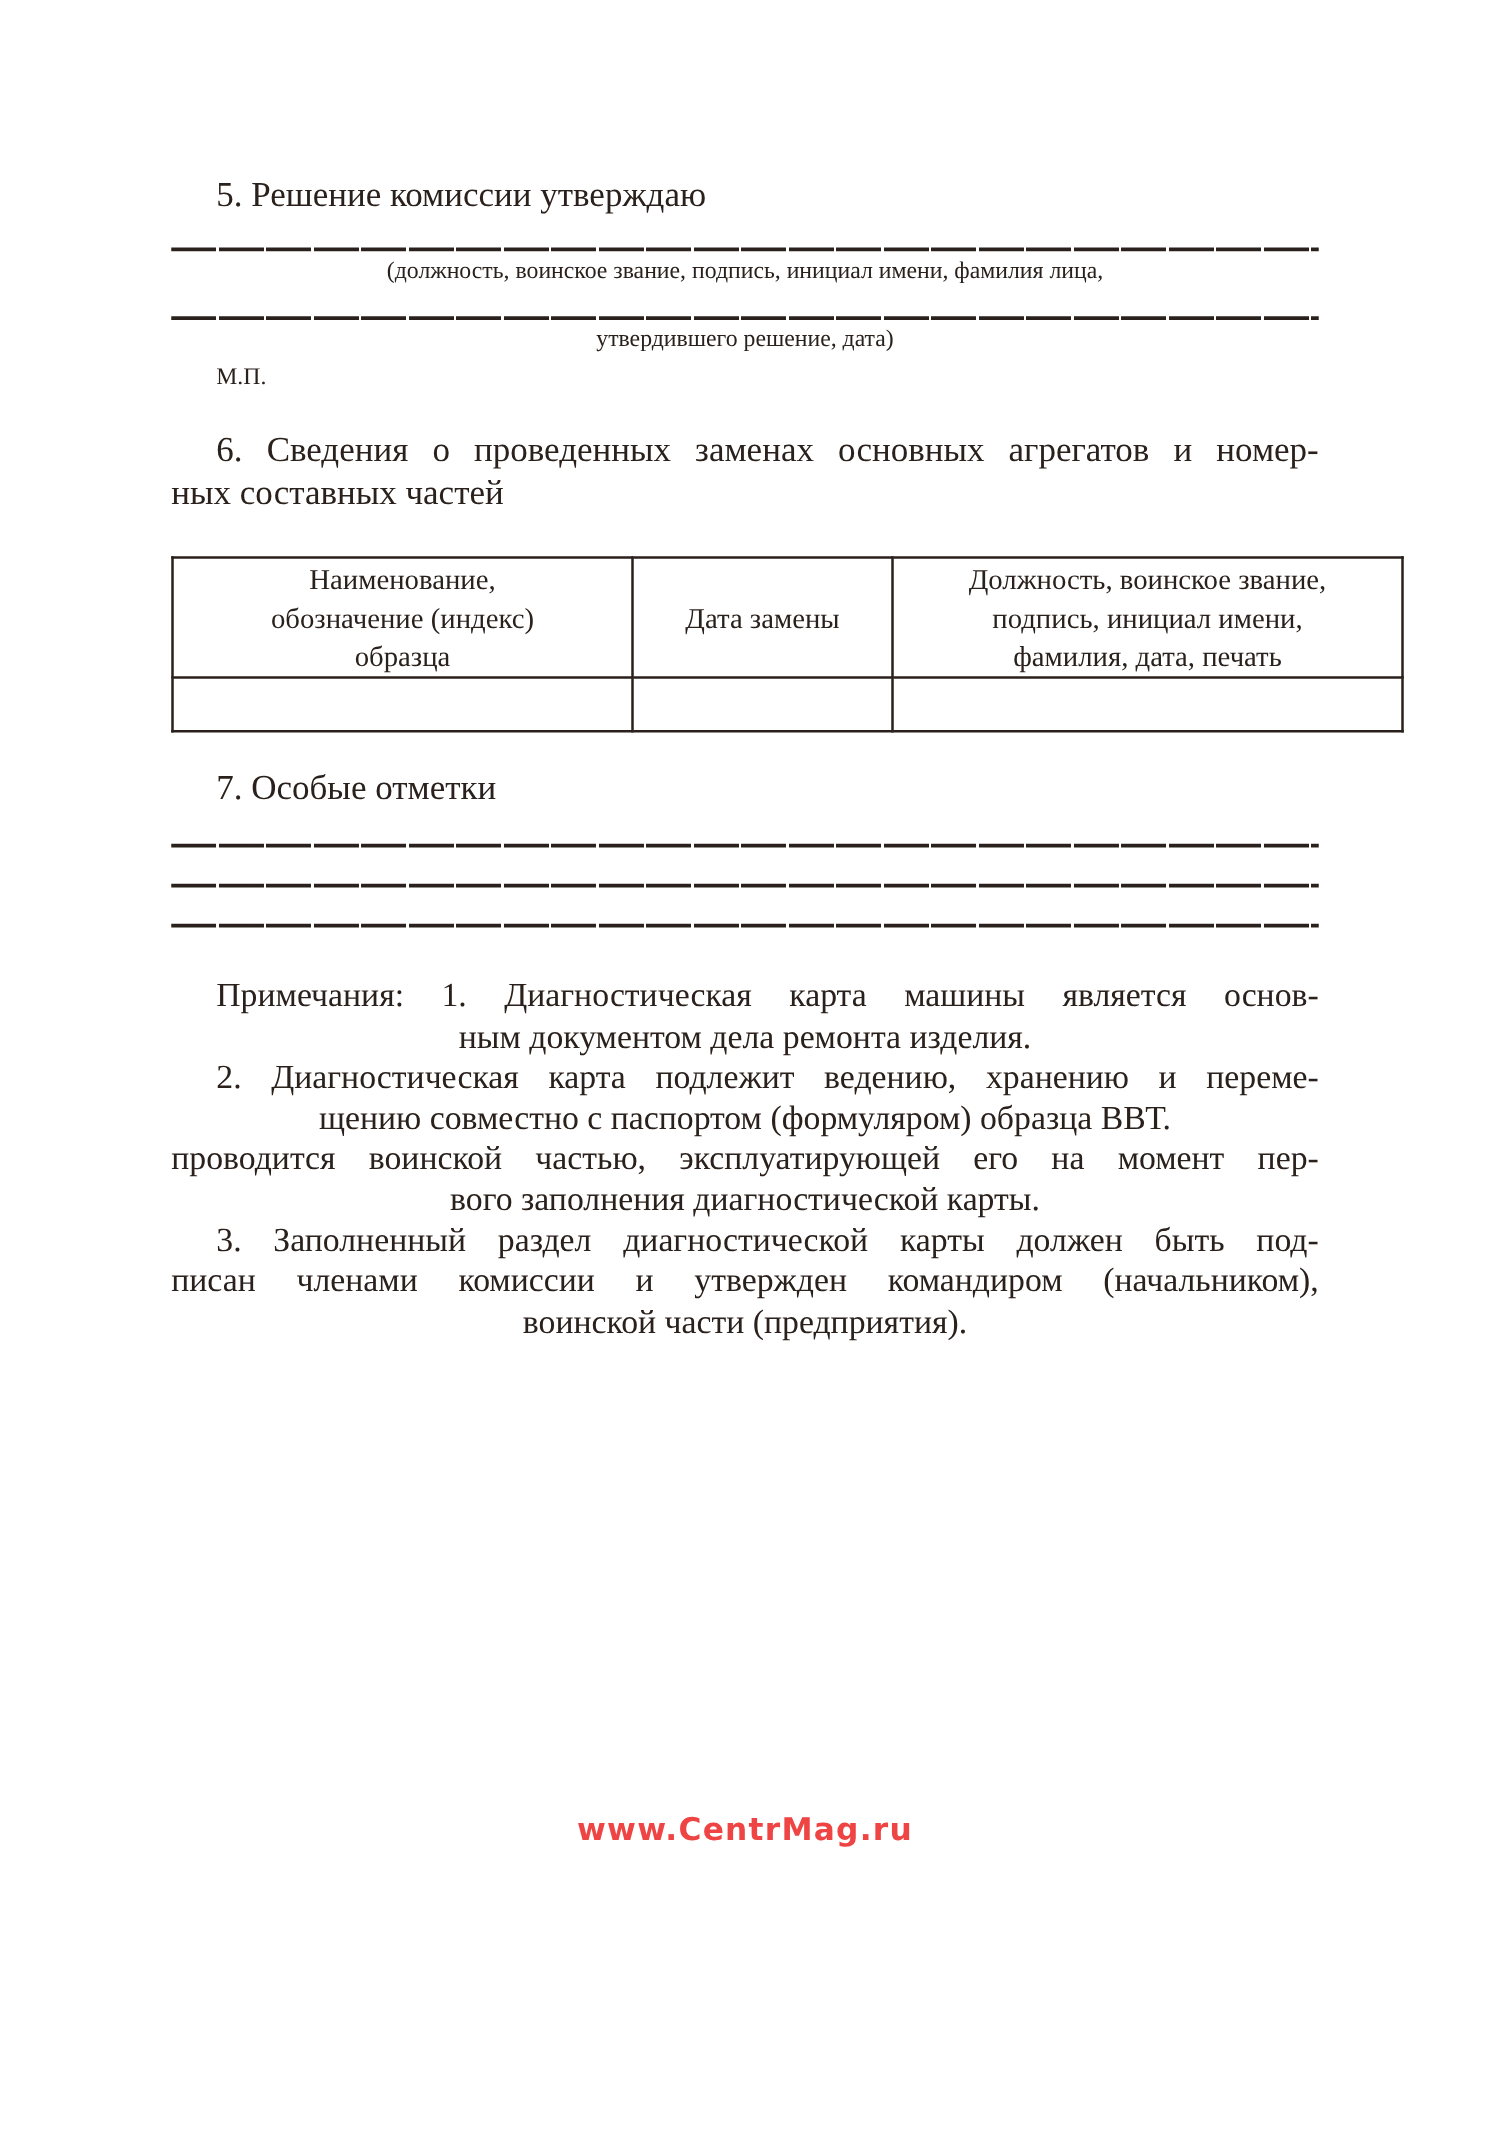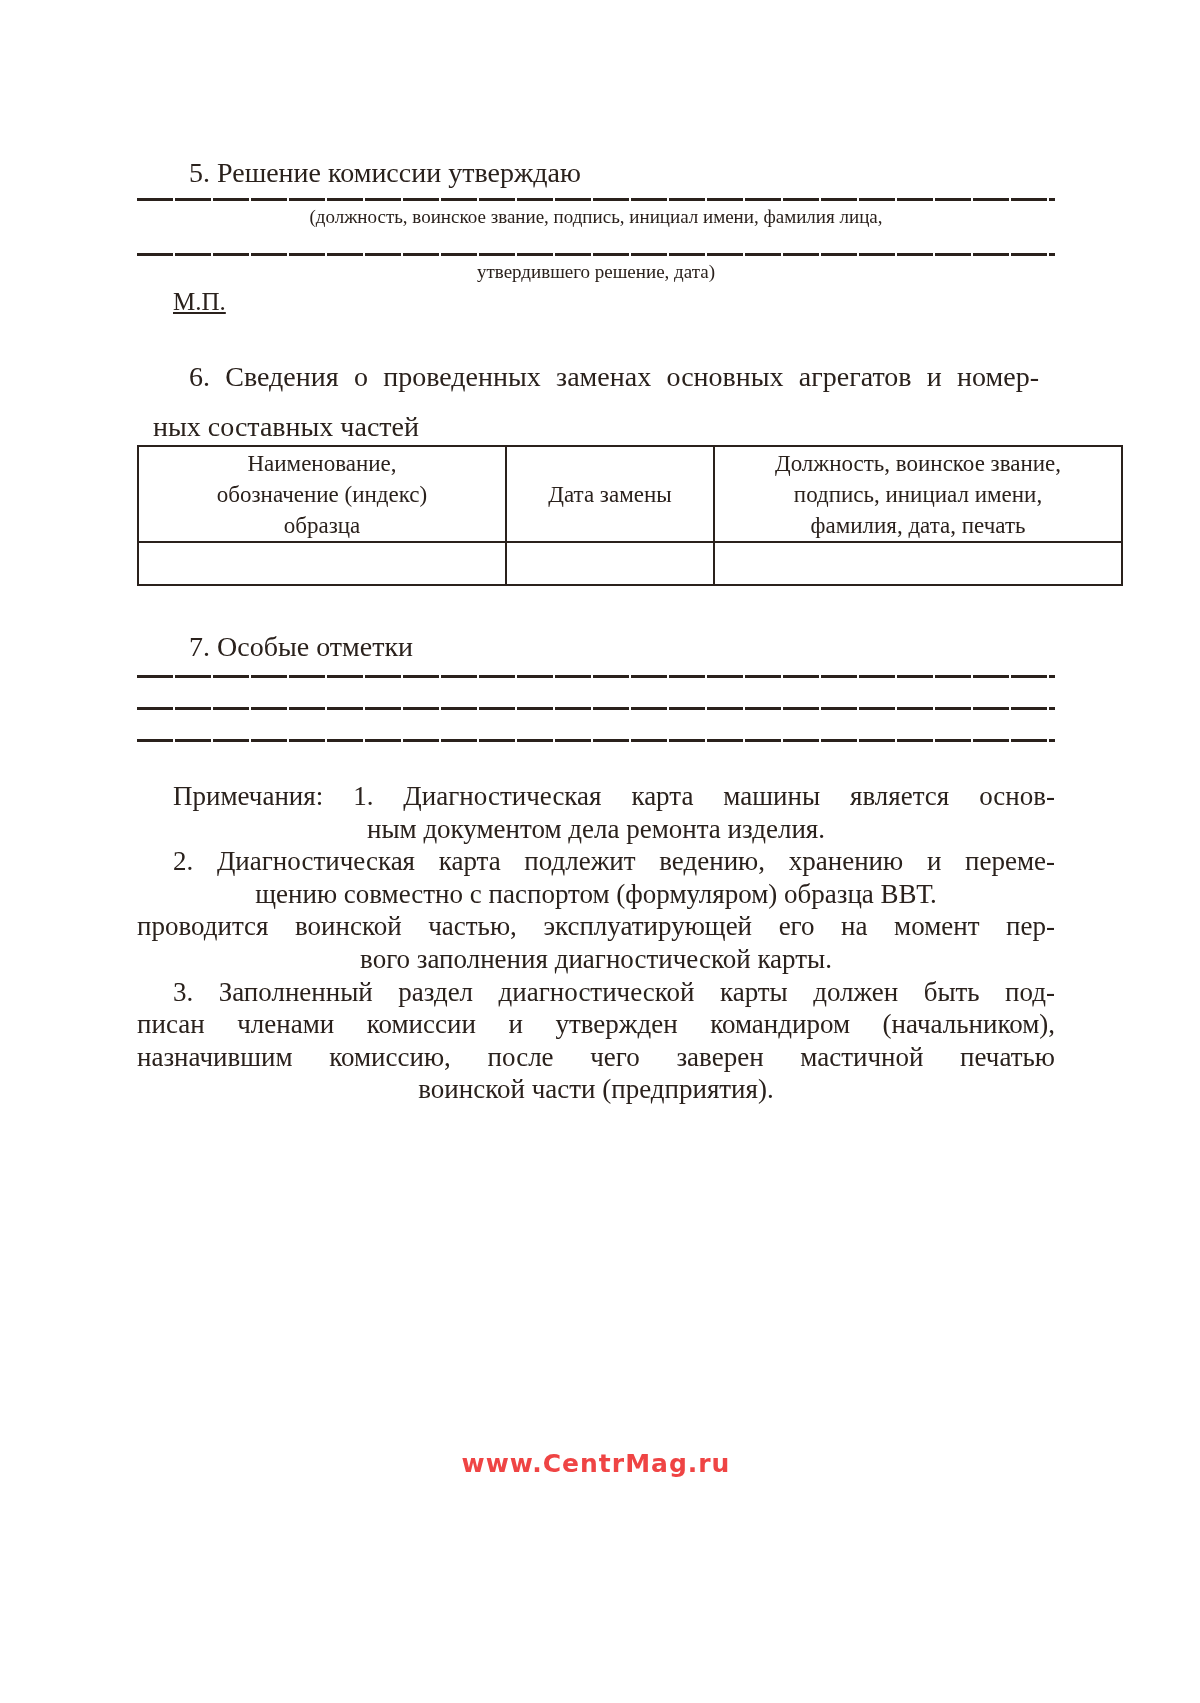--- a/index.html
+++ b/index.html
@@ -5,32 +5,32 @@
   html,body{margin:0;padding:0;background:#ffffff;}
   .page{
     position:relative;
     width:1200px;height:1703px;
     background:#ffffff;
     font-family:"Liberation Serif","DejaVu Serif",serif;
     color:#2a211c;
     overflow:hidden;
   }
   .abs{position:absolute;left:137px;width:918px;}
-  .h-sec{font-size:28px;line-height:34px;font-weight:normal;margin:16px;}
+  .h-sec{font-size:28px;line-height:34px;font-weight:normal;margin:0;}
   .ind{text-indent:36px;}
   .j{text-align:justify;text-align-last:justify;}
   .uline{
     height:3px;
     background:repeating-linear-gradient(90deg,#2a211c 0,#2a211c 36px,#ffffff 36px,#ffffff 38px);
   }
   .caption{
     font-size:19px;line-height:24px;font-weight:normal;
     text-align:center;
   }
-  .stamp{font-size:25px;line-height:30px;text-decoration:underline;}
+  .stamp{font-size:19px;line-height:30px;}
   table.repl{
     border-collapse:collapse;
     width:918px;
     table-layout:fixed;
   }
   table.repl td{
     border:2px solid #2a211c;
     padding:0 10px;
     vertical-align:middle;
     text-align:center;
@@ -106,19 +106,18 @@
 
   <div class="abs notes" style="top:780px;">
     <div class="nline ind j">Примечания: 1. Диагностическая карта машины является основ-</div>
     <div class="nline">ным документом дела ремонта изделия.</div>
     <div class="nline ind j">2. Диагностическая карта подлежит ведению, хранению и переме-</div>
     <div class="nline">щению совместно с паспортом (формуляром) образца ВВТ.</div>
     <div class="nline j">проводится воинской частью, эксплуатирующей его на момент пер-</div>
     <div class="nline">вого заполнения диагностической карты.</div>
     <div class="nline ind j">3. Заполненный раздел диагностической карты должен быть под-</div>
     <div class="nline j">писан членами комиссии и утвержден командиром (начальником),</div>
-    <div class="nline j">назначившим комиссию, после чего заверен мастичной печатью</div>
     <div class="nline">воинской части (предприятия).</div>
   </div>
 
   <div class="abs watermark" style="top: 1449px; color: #ef4444;">www.CentrMag.ru</div>
 
 </div>
 
 </body></html>

